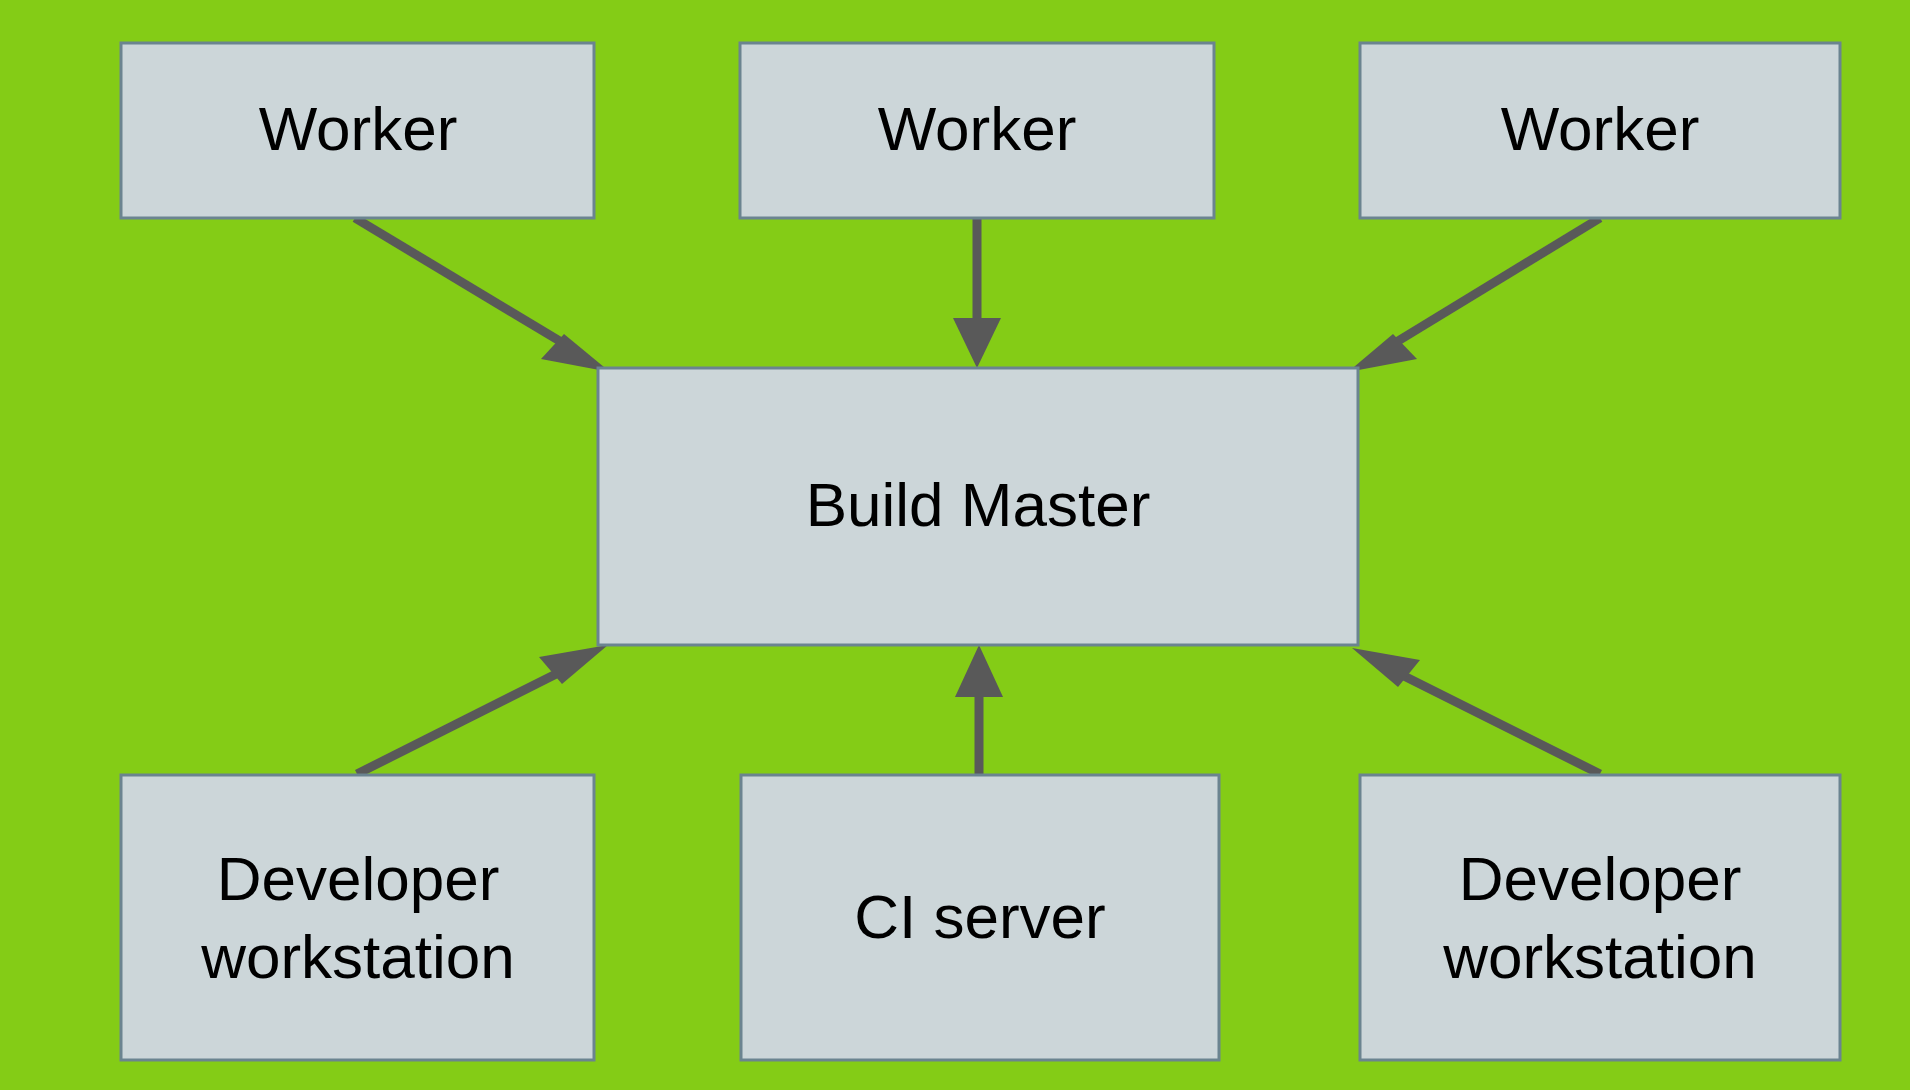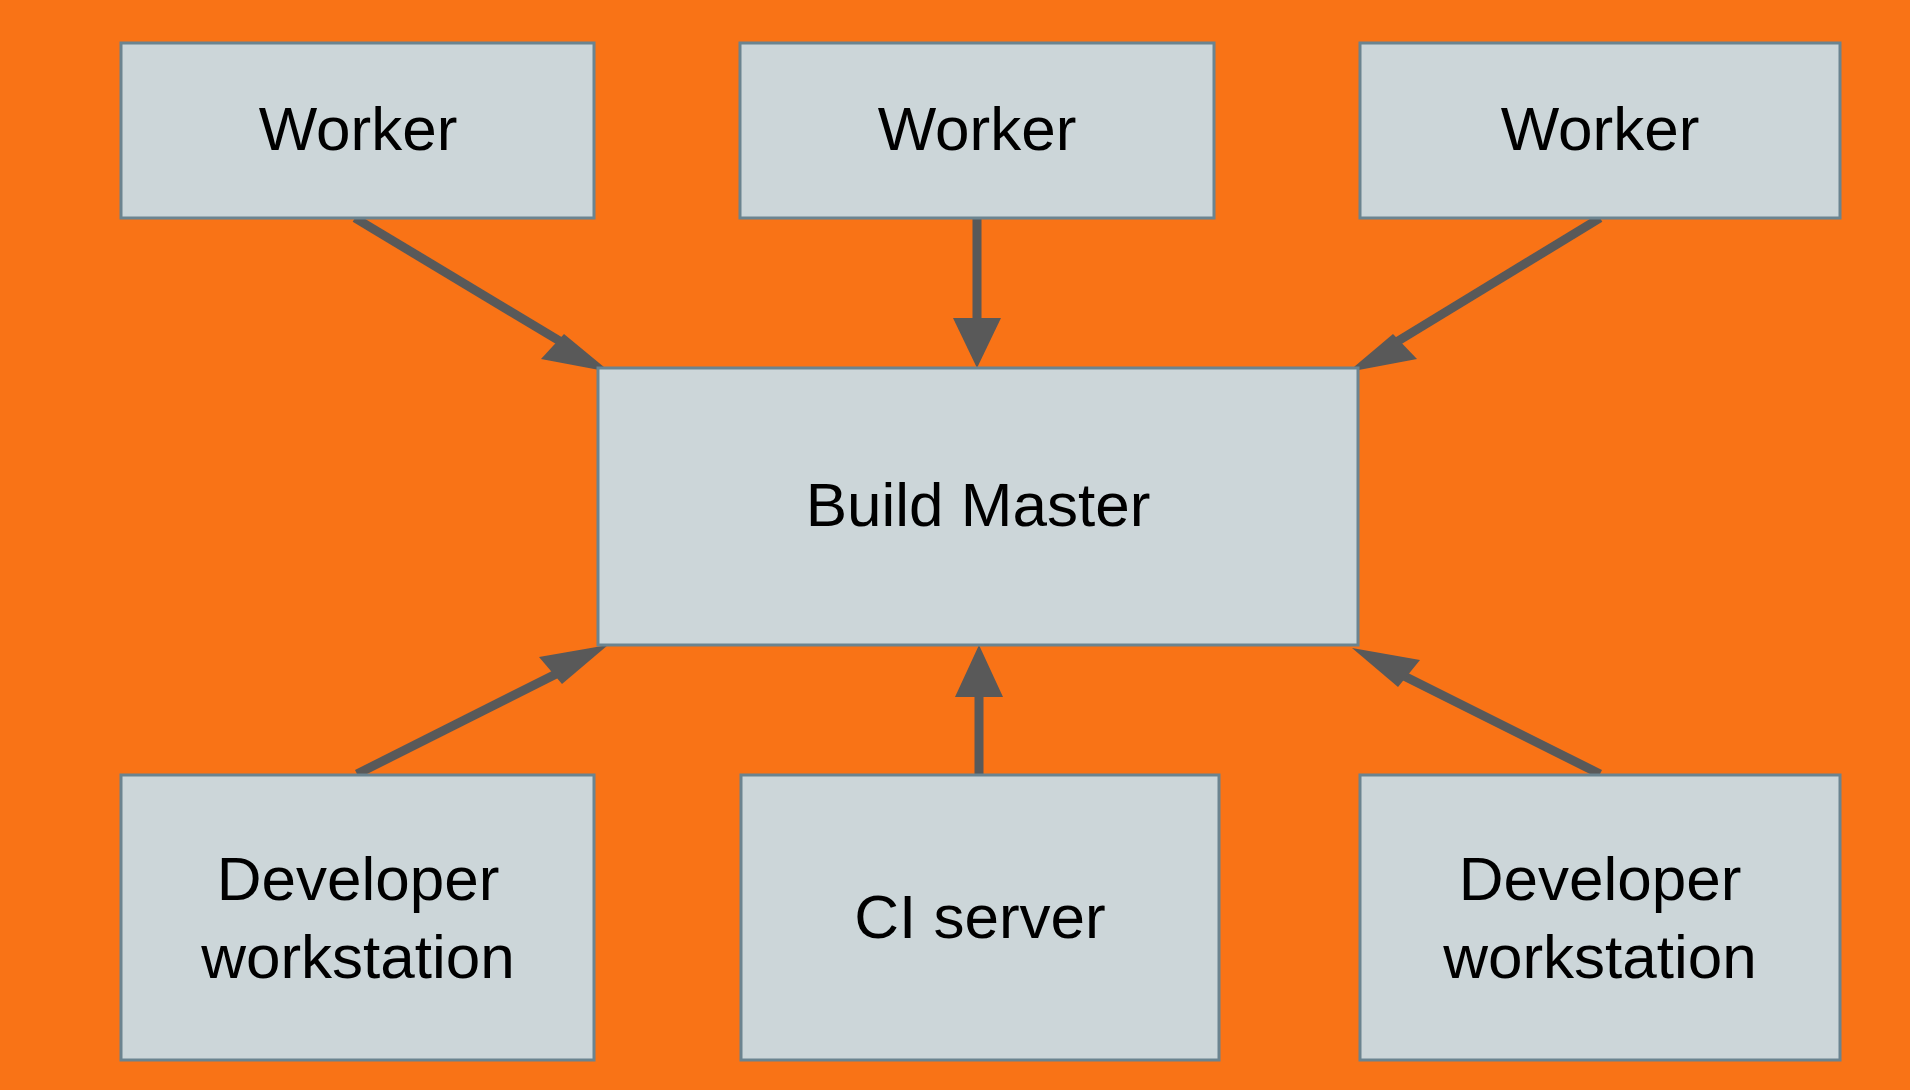--- a/index.html
+++ b/index.html
@@ -11,21 +11,21 @@
   body {
     width: 1910px;
     height: 1090px;
     overflow: hidden;
     font-family: "Liberation Sans", sans-serif;
   }
   #diagram-root {
     position: relative;
     width: 1910px;
     height: 1090px;
-    background: #f97316;
+    background: #84cc16;
   }
   svg.canvas {
     position: absolute;
     top: 0;
     left: 0;
     width: 1910px;
     height: 1090px;
     display: block;
   }
   .node-rect {

